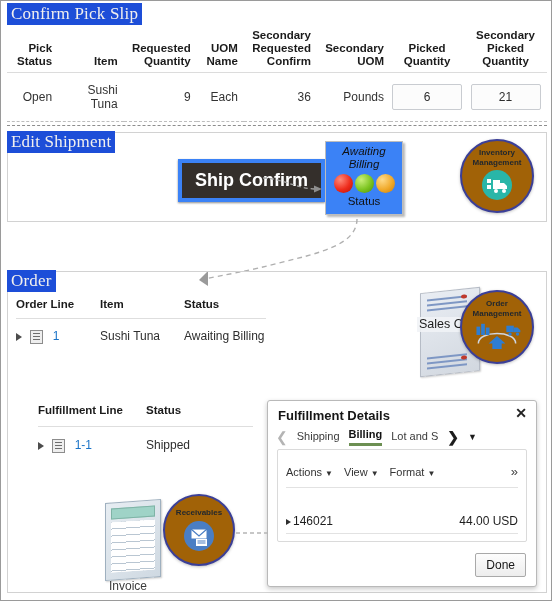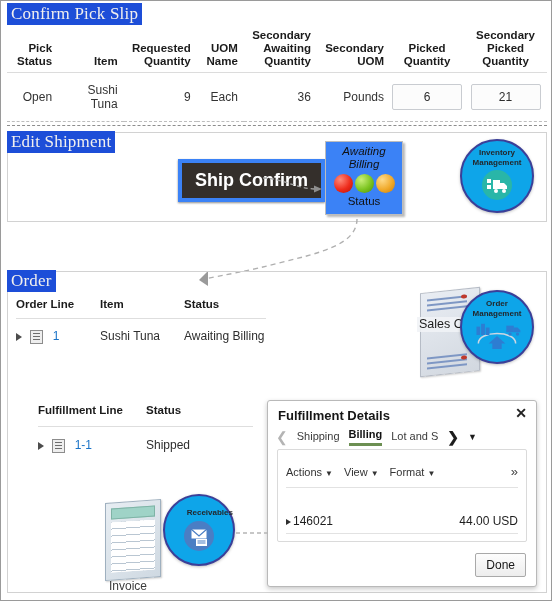--- a/index.html
+++ b/index.html
@@ -112,21 +112,21 @@
   .l-red{background:radial-gradient(circle at 33% 30%, #ff8a7a 0%, #ee2b1b 55%, #b50f06 100%);}
   .l-grn{background:radial-gradient(circle at 33% 30%, #caf07a 0%, #7cc420 55%, #4d8c08 100%);}
   .l-org{background:radial-gradient(circle at 33% 30%, #ffdb8a 0%, #f0a92a 55%, #c97a07 100%);}
   .statusbox .st{font-size:11.5px;color:#111;margin-top:2px;}
 
   
   .badge{
     position:absolute;
     width:74px;height:74px;border-radius:50%;
     border:2px solid #3b3f98;
-    background:#0ea5e9;
+    background:#a16207;
     box-shadow:0 1px 3px rgba(0,0,0,.25);
     text-align:center;
     box-sizing:border-box;
   }
   .badge .bl{
     font-size:8px;font-weight:bold;color:#23282d;line-height:9.5px;
     padding-top:7px;
   }
   .ico-teal{
     width:30px;height:30px;border-radius:50%;
@@ -290,21 +290,21 @@
   <div class="sec" id="sec-pick">
     <span class="sec-title">Confirm Pick Slip</span>
 
     <table class="pick">
       <thead>
         <tr>
           <th class="ta-l" style="width:52px;">Pick Status</th>
           <th class="ta-l" style="width:88px;">Item</th>
           <th class="ta-r" style="width:72px;">Requested Quantity</th>
           <th class="ta-l" style="width:48px;">UOM Name</th>
-          <th class="ta-r" style="width:72px;">Secondary Awaiting Quantity</th>
+          <th class="ta-r" style="width:72px;">Secondary Requested Confirm</th>
           <th class="ta-l" style="width:72px;">Secondary UOM</th>
           <th class="ta-c" style="width:62px;">Picked Quantity</th>
           <th class="ta-c" style="width:72px;">Secondary Picked Quantity</th>
         </tr>
       </thead>
       <tbody>
         <tr>
           <td class="ta-l">Open</td>
           <td class="ta-l">Sushi Tuna</td>
           <td class="ta-r">9</td>
@@ -478,21 +478,21 @@
           <span>44.00 USD</span>
         </div>
       </div>
 
       <div class="btn-done">
         <span>Done</span>
       </div>
     </div>
 
     <div class="badge" style="left:155px;top:222px;width:72px;height:72px;">
-      <div class="bl" style="padding-top:12px;text-align:right;">Receivables</div>
+      <div class="bl" style="padding-top:12px;">Receivables</div>
       <div style="width:30px;height:30px;border-radius:50%;background:#4a7ec4;margin:3px auto 0 auto;position:relative;">
         <svg viewBox="0 0 30 30" width="30" height="30">
           <rect x="7" y="8" width="16" height="10" fill="#fff" stroke="#4a7ec4" stroke-width="1"></rect>
           <path d="M7,8 L15,15 L23,8" stroke="#4a7ec4" stroke-width="1.2" fill="none"></path>
           <rect x="12" y="18" width="11" height="7" fill="#fff"></rect>
           <rect x="13.5" y="19.5" width="8" height="1" fill="#4a7ec4"></rect>
           <rect x="13.5" y="21.5" width="8" height="1" fill="#4a7ec4"></rect>
         </svg>
       </div>
     </div>

